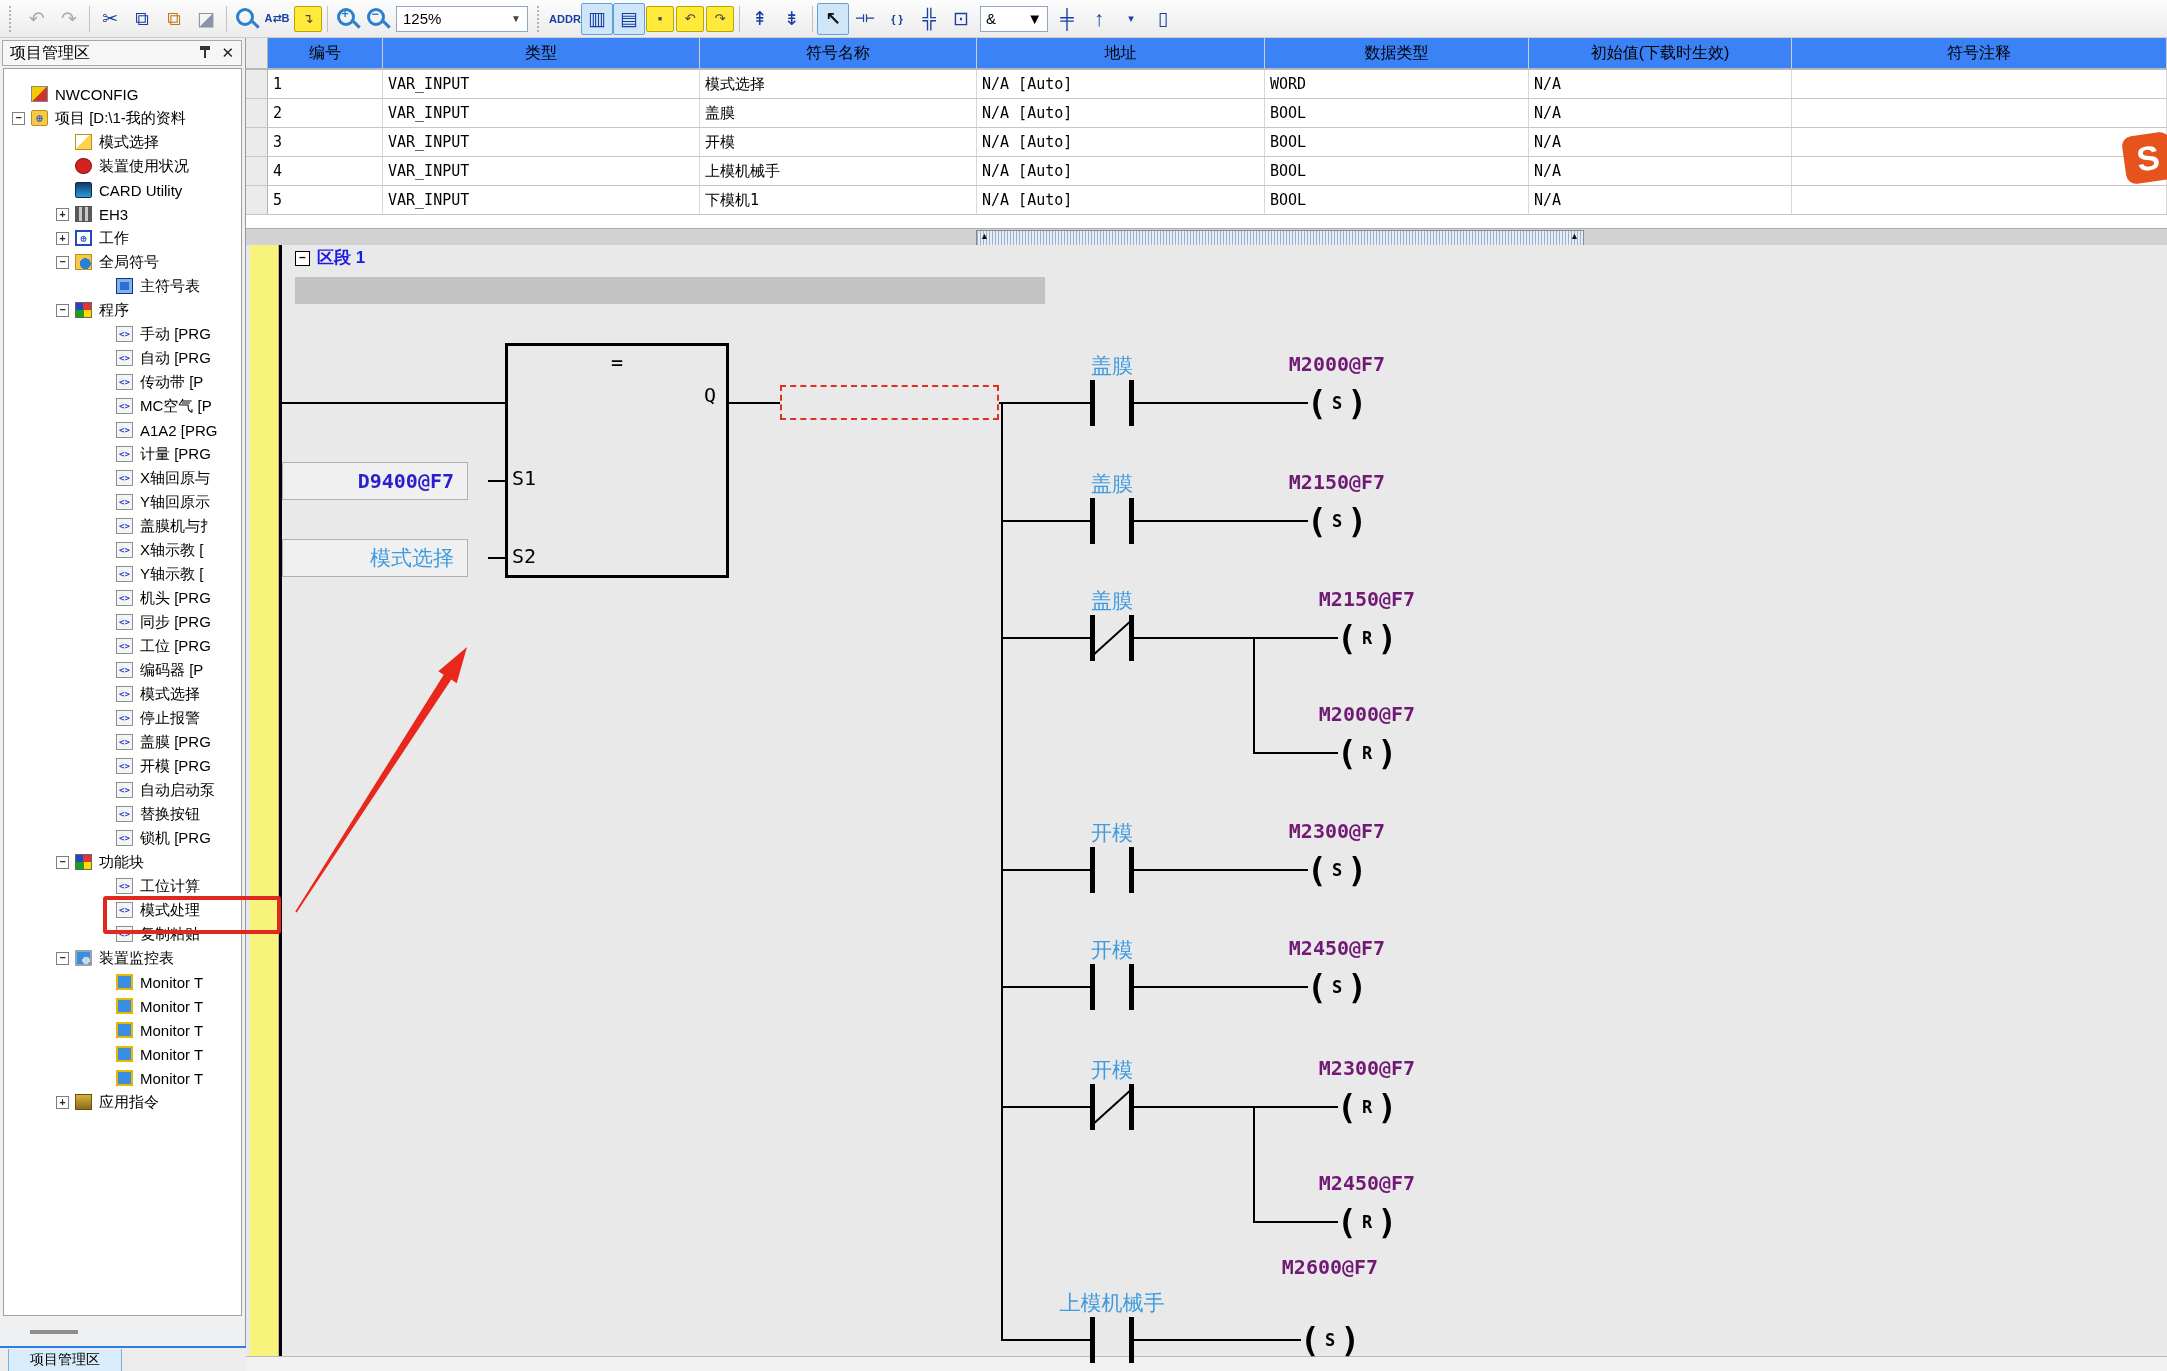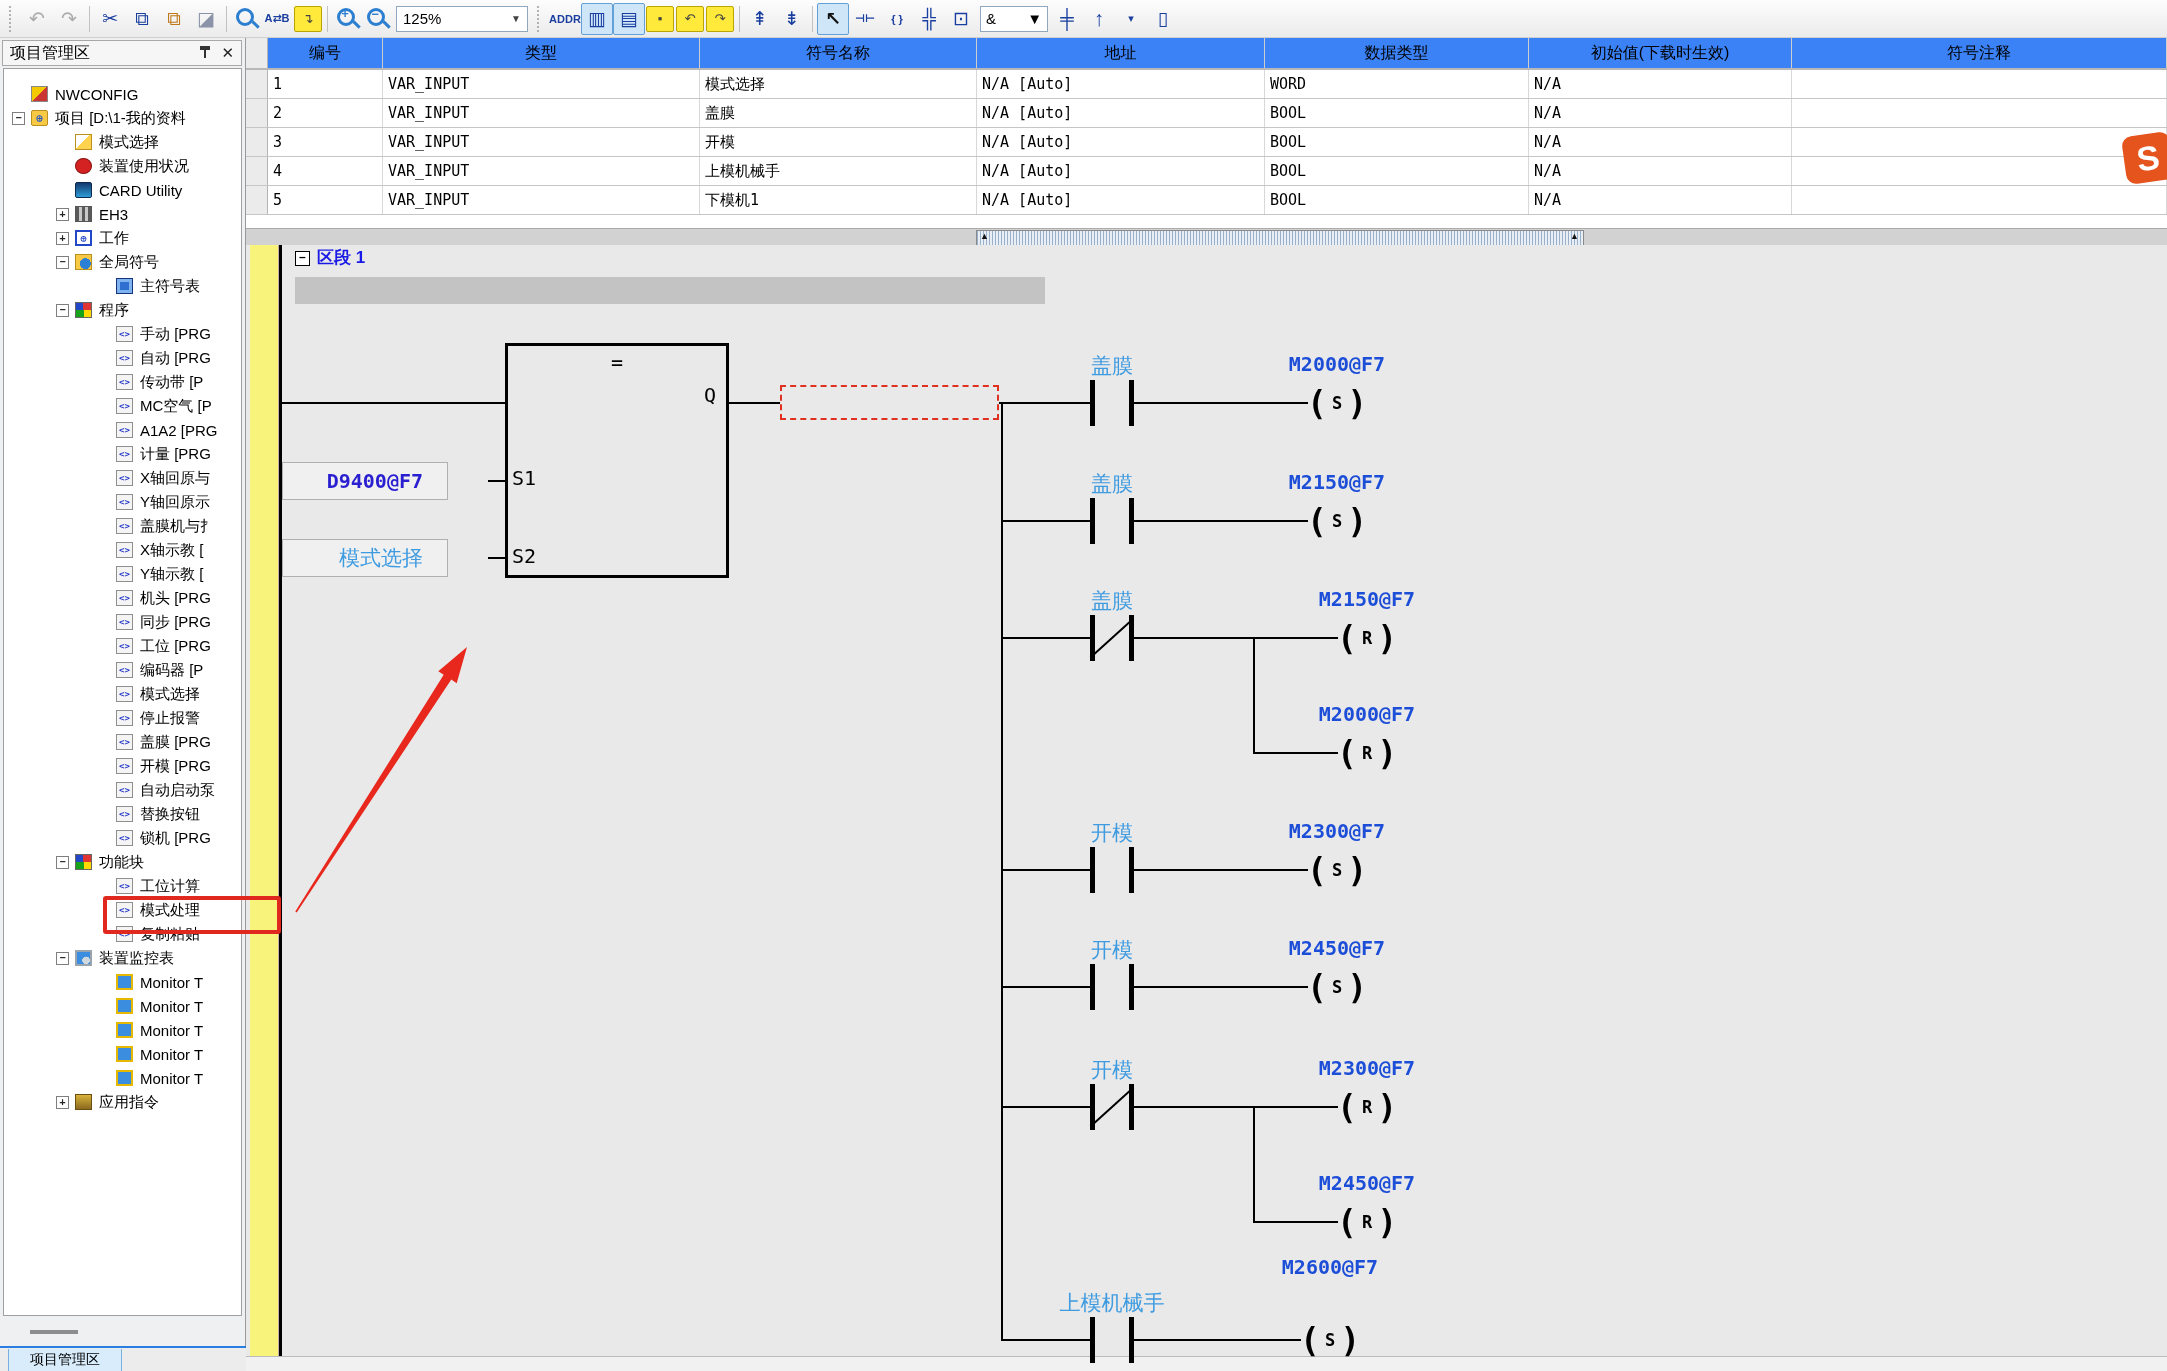--- a/index.html
+++ b/index.html
@@ -91,29 +91,29 @@
   #botstrip{position:absolute;left:246px;top:1356px;width:1921px;height:15px;background:#f1f1f1;border-top:1px solid #bbb;}
   .secexp{position:absolute;left:295px;top:251px;width:13px;height:13px;border:1px solid #000;background:#fff;
           font:bold 11px/11px "DejaVu Sans Mono",monospace;text-align:center;}
   .seclabel{position:absolute;left:317px;top:246px;font-size:17px;font-weight:bold;color:#1a1ae6;}
   #commentbar{position:absolute;left:295px;top:277px;width:750px;height:27px;background:#c3c3c3;}
   .hl{position:absolute;height:2px;background:#000;}
   .vl{position:absolute;width:2px;background:#000;}
   .cbar{position:absolute;width:5px;height:46px;background:#000;}
   .ncd{position:absolute;width:58px;height:2px;background:#000;transform:rotate(-42deg);}
   .clabel{position:absolute;height:26px;font-size:21px;color:#3f9be0;text-align:center;}
-  .olabel{position:absolute;height:26px;font-size:20px;font-weight:bold;color:#1d4ed8;text-align:center;
+  .olabel{position:absolute;height:26px;font-size:20px;font-weight:bold;color:#701a75;text-align:center;
           font-family:"DejaVu Sans Mono",monospace;}
   .coil{position:absolute;width:58px;height:36px;display:flex;align-items:center;justify-content:center;}
   .coil .par{font:bold 33px/33px "DejaVu Sans Mono",monospace;color:#000;}
   .coil .ltr{font:bold 17px "DejaVu Sans Mono",monospace;margin:0 5px;color:#000;}
   #fblock{position:absolute;left:505px;top:343px;width:224px;height:235px;border:3px solid #000;box-sizing:border-box;}
   .bpin{position:absolute;font:20px "DejaVu Sans Mono",monospace;color:#000;}
-  .lbox{position:absolute;left:282px;width:166px;height:38px;background:#f0f0f0;border:1px solid #b0b0b0;
-        display:flex;align-items:center;justify-content:flex-end;padding-right:24px;box-sizing:border-box;
+  .lbox{position:absolute;left:282px;width:186px;height:38px;background:#f0f0f0;border:1px solid #b0b0b0;
+        display:flex;align-items:center;justify-content:flex-end;padding-right:13px;box-sizing:border-box;
         font:bold 20px "DejaVu Sans Mono",monospace;}
   .lbox.addr{color:#2a1fd0;}
   .lbox.sym{color:#3f9be0;font-family:"Liberation Sans","DejaVu Sans",sans-serif;font-weight:normal;}
   #seldash{position:absolute;left:780px;top:385px;width:219px;height:35px;border:2px dashed #e03020;box-sizing:border-box;}
   #redbox{position:absolute;left:103px;top:896px;width:170px;height:30px;border:4px solid #e0281e;border-radius:3px;z-index:70;}
   #redarrow{position:absolute;left:280px;top:630px;z-index:60;}
   #watermark{position:absolute;left:2124px;top:134px;width:48px;height:48px;background:#e5541c;border-radius:10px;
              color:#fff;font:bold 34px "Liberation Sans",sans-serif;display:flex;align-items:center;justify-content:center;
              transform:rotate(-8deg);z-index:80;}
 </style>

